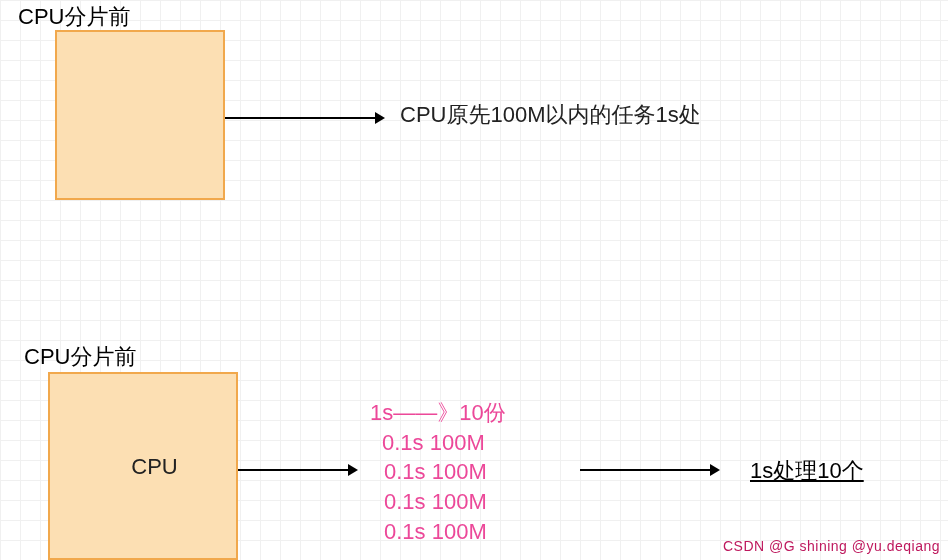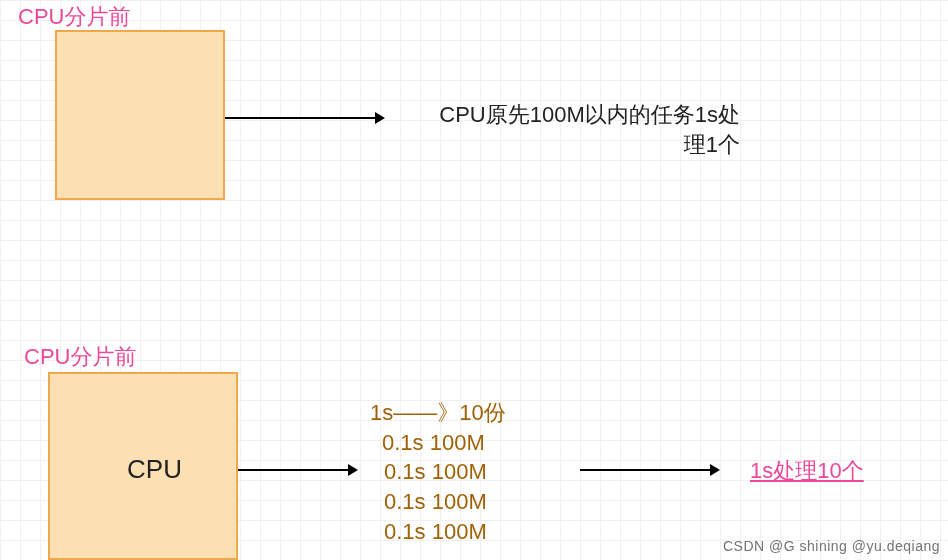--- a/index.html
+++ b/index.html
@@ -11,56 +11,56 @@
     background-color: #fff;
     background-image:
       linear-gradient(to right, #f0f0f0 1px, transparent 1px),
       linear-gradient(to bottom, #f0f0f0 1px, transparent 1px);
     background-size: 20px 20px;
     overflow: hidden;
   }
   .label {
     position: absolute;
     font-size: 22px;
-    color: #ec4899;
+    color: #000000;
     white-space: nowrap;
   }
   .box {
     position: absolute;
     background: #fcdfb3;
     border: 2px solid #f1a84c;
   }
   .box-label {
     position: absolute;
     width: 100%;
     text-align: center;
-    font-size: 26px;
+    font-size: 22px;
     color: #222;
     padding-left: 23px;
   }
   .multiline {
     position: absolute;
     font-size: 22px;
     color: #222;
-    text-align: right;
+    text-align: left;
     line-height: 1.35;
   }
   .list {
     position: absolute;
     font-size: 22px;
-    color: #a16207;
+    color: #ec4899;
     line-height: 1.35;
   }
   .list div { white-space: nowrap; }
   .watermark {
     position: absolute;
     right: 8px;
     bottom: 6px;
     font-size: 14px;
-    color: #737373;
+    color: #be185d;
     letter-spacing: 0.5px;
     white-space: nowrap;
   }
   svg.arrow { position: absolute; overflow: visible; }
 </style>
 </head>
 <body>
 
 <div class="label" style="left:18px; top:2px;">CPU分片前</div>
 
@@ -68,21 +68,20 @@
   <div class="box-label" style="top:70px;"></div>
 </div>
 
 <svg class="arrow" style="left:225px; top:108px;" width="160" height="20">
   <line x1="0" y1="10" x2="150" y2="10" stroke="#000" stroke-width="2"></line>
   <polygon points="150,4 160,10 150,16" fill="#000"></polygon>
 </svg>
 
 <div class="multiline" style="left:400px; top:100px; width:340px;">
   <div>CPU原先100M以内的任务1s处</div>
-  <div>理1个</div>
 </div>
 
 <div class="label" style="left:24px; top:342px;">CPU分片前</div>
 
 <div class="box" style="left:48px; top:372px; width:190px; height:188px;">
   <div class="box-label" style="top:80px;">CPU</div>
 </div>
 
 <svg class="arrow" style="left:238px; top:460px;" width="120" height="20">
   <line x1="0" y1="10" x2="110" y2="10" stroke="#000" stroke-width="2"></line>

